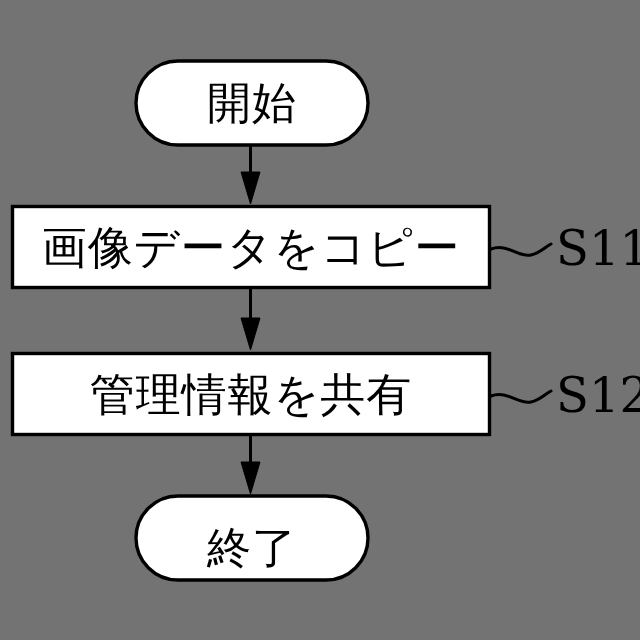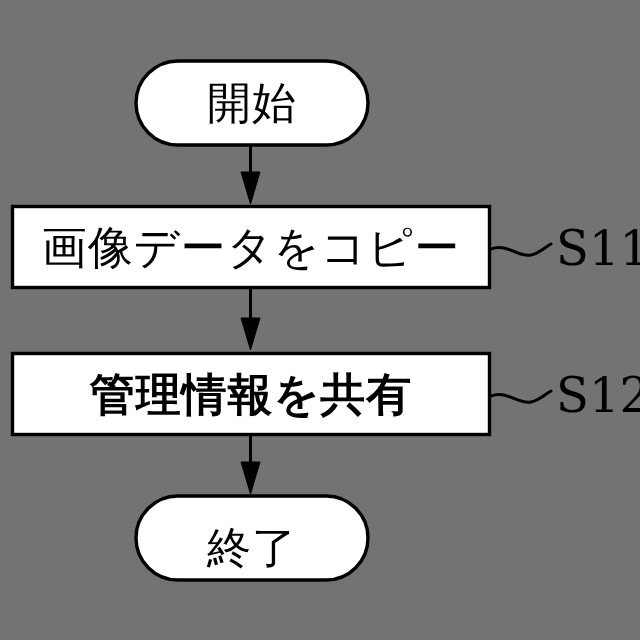--- a/index.html
+++ b/index.html
@@ -88,19 +88,19 @@
 
     <rect x="136" y="496" width="232" height="84" rx="42" ry="42" fill="#ffffff" stroke="#000000" stroke-width="3.4"></rect>
   </svg>
 
   <div class="node-label terminal-label" style="left:136px; top:61px; width:232px; height:84px;">開始</div>
 
   <div class="node-label process-label" style="left:12px; top:206px; width:478px; height:82px;">画像データをコピー</div>
 
   <div class="step-label" style="left:556px; top:224px;">S11</div>
 
-  <div class="node-label process-label" style="left:12px; top:353px; width:478px; height:82px;font-weight:bold;">管理情報を共有</div>
+  <div class="node-label process-label" style="left:12px; top:353px; width:478px; height:82px;">管理情報を共有</div>
 
   <div class="step-label" style="left:556px; top:371px;">S12</div>
 
   <div class="node-label terminal-label" style="left:136px; top:496px; width:232px; height:104px;">終了</div>
 
 </div>
 
 </body></html>

